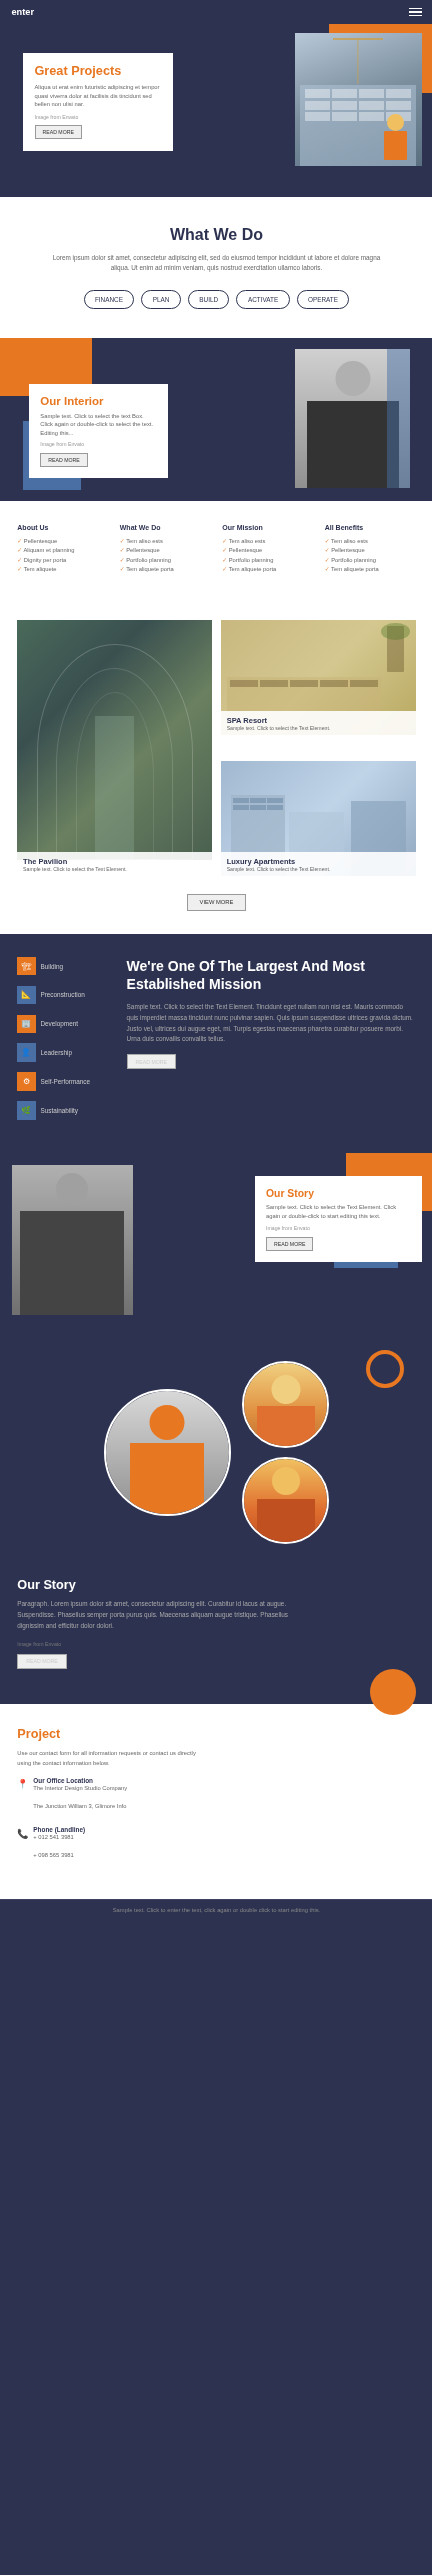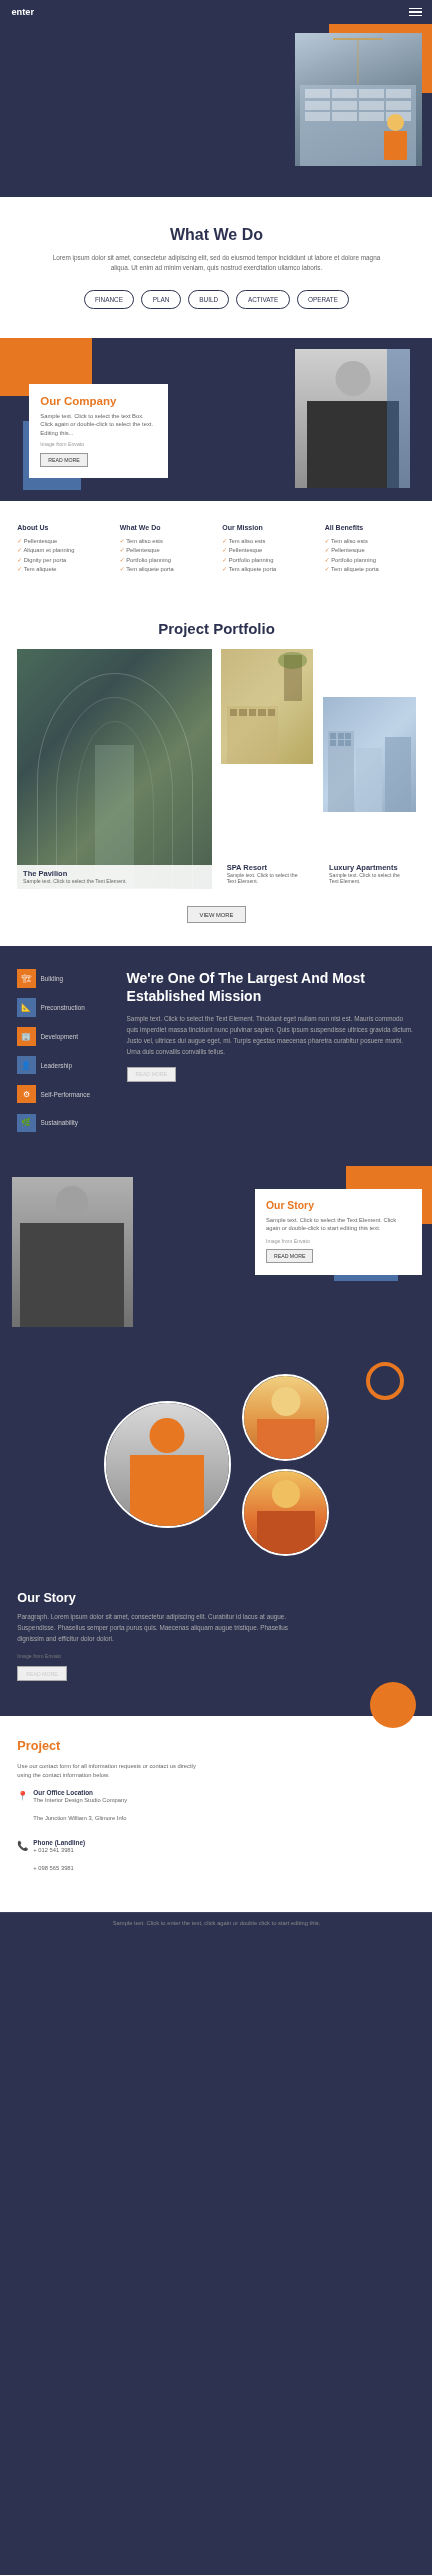--- a/index.html
+++ b/index.html
@@ -268,20 +268,26 @@
         </div>
       </div>
 
       <div style="position:absolute; bottom:5.8px; right:11.5px; width:29px; height:46px;">
         <div style="width:17.3px; height:17.3px; border-radius:50%; background:#f0c060; margin:0 auto;"></div>
         <div style="width:23px; height:29px; background:#e87722; margin:0 auto; border-radius:1.2px;"></div>
       </div>
     </div>
   </div>
 
+  <div class="hero-card">
+    <h2>Great Projects</h2>
+    <p>Aliqua ut erat enim futuristic adipiscing et tempor quasi viverra dolor at facilisis dis tincidunt sed bellen non ulisi nar.</p>
+    <div class="img-placeholder">Image from Envato</div>
+    <button class="btn-read-more">READ MORE</button>
+  </div>
 </section>
 
 <section class="what-we-do">
   <h2>What We Do</h2>
   <p>Lorem ipsum dolor sit amet, consectetur adipiscing elit, sed do eiusmod tempor incididunt ut labore et dolore magna aliqua. Ut enim ad minim veniam, quis nostrud exercitation ullamco laboris.</p>
   <div class="pills">
     <div class="pill">FINANCE</div>
     <div class="pill">PLAN</div>
     <div class="pill">BUILD</div>
     <div class="pill">ACTIVATE</div>
@@ -296,21 +302,21 @@
   <div style="position:absolute; right:23px; top:11.5px; width:115px; height:139px; z-index:1; overflow:hidden;">
     <div style="width:100%; height:100%; background:linear-gradient(180deg, #d0d0d0 0%, #909090 100%); position:relative;">
 
       <div style="position:absolute; top:11.5px; left:50%; transform:translateX(-50%); width:35px; height:35px; border-radius:50%; background:#b0b0b0;"></div>
       <div style="position:absolute; top:52px; left:11.5px; right:11.5px; bottom:0; background:#333;"></div>
 
       <div style="position:absolute; top:0; right:-11.5px; width:35px; height:100%; background:#4a6fa5; opacity:0.5;"></div>
     </div>
   </div>
   <div class="company-card">
-    <h2>Our Company</h2>
+    <h2>Our Interior</h2>
     <p>Sample text. Click to select the text Box. Click again or double-click to select the text. Editing this...</p>
     <div class="img-placeholder">Image from Envato</div>
     <button class="btn-read-more">READ MORE</button>
   </div>
 </section>
 
 <section class="about-section">
   <div class="about-grid">
     <div class="about-col">
       <h4>About Us</h4>
@@ -345,39 +351,38 @@
         <li>Tem aliso ests</li>
         <li>Pellentesque</li>
         <li>Portfolio planning</li>
         <li>Tem aliquete porta</li>
       </ul>
     </div>
   </div>
 </section>
 
 <section class="portfolio">
-  <h2>Project Portfolio</h2>
   <div style="display:grid; grid-template-columns:1fr 1fr; gap:8.7px; margin-bottom:11.5px;">
 
     <div style="position:relative; overflow:hidden;text-decoration:underline;">
       <div style="width:100%; height:240px; background:linear-gradient(135deg, #4a6a5a 0%, #3a5050 30%, #6a8060 60%, #4a6050 100%); position:relative;">
 
         <div style="position:absolute; top:10%; left:10%; right:10%; bottom:0; border-radius:50% 50% 0 0; border:1.7px solid rgba(255,255,255,0.2);"></div>
         <div style="position:absolute; top:20%; left:20%; right:20%; bottom:0; border-radius:50% 50% 0 0; border:1.2px solid rgba(255,255,255,0.15);"></div>
         <div style="position:absolute; top:30%; left:30%; right:30%; bottom:0; border-radius:50% 50% 0 0; border:1.2px solid rgba(255,255,255,0.1);"></div>
 
         <div style="position:absolute; bottom:0; left:40%; right:40%; height:60%; background:rgba(150,180,160,0.3);"></div>
       </div>
       <div class="portfolio-label">
         <h4>The Pavilion</h4>
         <p>Sample text. Click to select the Text Element.</p>
       </div>
     </div>
 
-    <div style="display:flex; flex-direction:row; gap:10px;">
+    <div style="display:flex; flex-direction:column; gap:26px;">
       <div style="position:relative; overflow:hidden; flex:1;">
         <div style="width:100%; height:115px; background:linear-gradient(135deg, #c8b880 0%, #d4c890 50%, #b8a860 100%); position:relative;">
 
           <div style="position:absolute; right:11.5px; top:5.8px; width:17.3px; height:46px; background:rgba(100,80,40,0.4); border-radius:1.2px;"></div>
           <div style="position:absolute; right:5.8px; top:2.9px; width:29px; height:17.3px; background:rgba(80,120,40,0.4); border-radius:50%;"></div>
 
           <div style="position:absolute; bottom:0; left:5.8px; right:35px; height:58px; background:rgba(200,180,120,0.5);">
             <div style="display:grid; grid-template-columns:repeat(5,1fr); gap:1.7px; padding:2.9px;">
               <div style="height:7px; background:rgba(100,80,40,0.4);"></div>
               <div style="height:7px; background:rgba(100,80,40,0.4);"></div>
@@ -385,21 +390,21 @@
               <div style="height:7px; background:rgba(100,80,40,0.4);"></div>
               <div style="height:7px; background:rgba(100,80,40,0.4);"></div>
             </div>
           </div>
         </div>
         <div class="portfolio-label">
           <h4>SPA Resort</h4>
           <p>Sample text. Click to select the Text Element.</p>
         </div>
       </div>
-      <div style="position:relative; overflow:hidden; flex:1;margin-top:48px;">
+      <div style="position:relative; overflow:hidden; flex:1;">
         <div style="width:100%; height:115px; background:linear-gradient(135deg, #a0b8d0 0%, #c0d4e8 50%, #90a8c0 100%); position:relative;">
 
           <div style="position:absolute; bottom:0; left:5%; width:28%; height:81px; background:rgba(160,180,200,0.7);">
             <div style="display:grid; grid-template-columns:repeat(3,1fr); gap:1.2px; padding:2.3px;">
               <div style="height:5.8px; background:rgba(100,130,160,0.5);"></div>
               <div style="height:5.8px; background:rgba(100,130,160,0.5);"></div>
               <div style="height:5.8px; background:rgba(100,130,160,0.5);"></div>
               <div style="height:5.8px; background:rgba(100,130,160,0.5);"></div>
               <div style="height:5.8px; background:rgba(100,130,160,0.5);"></div>
               <div style="height:5.8px; background:rgba(100,130,160,0.5);"></div>

